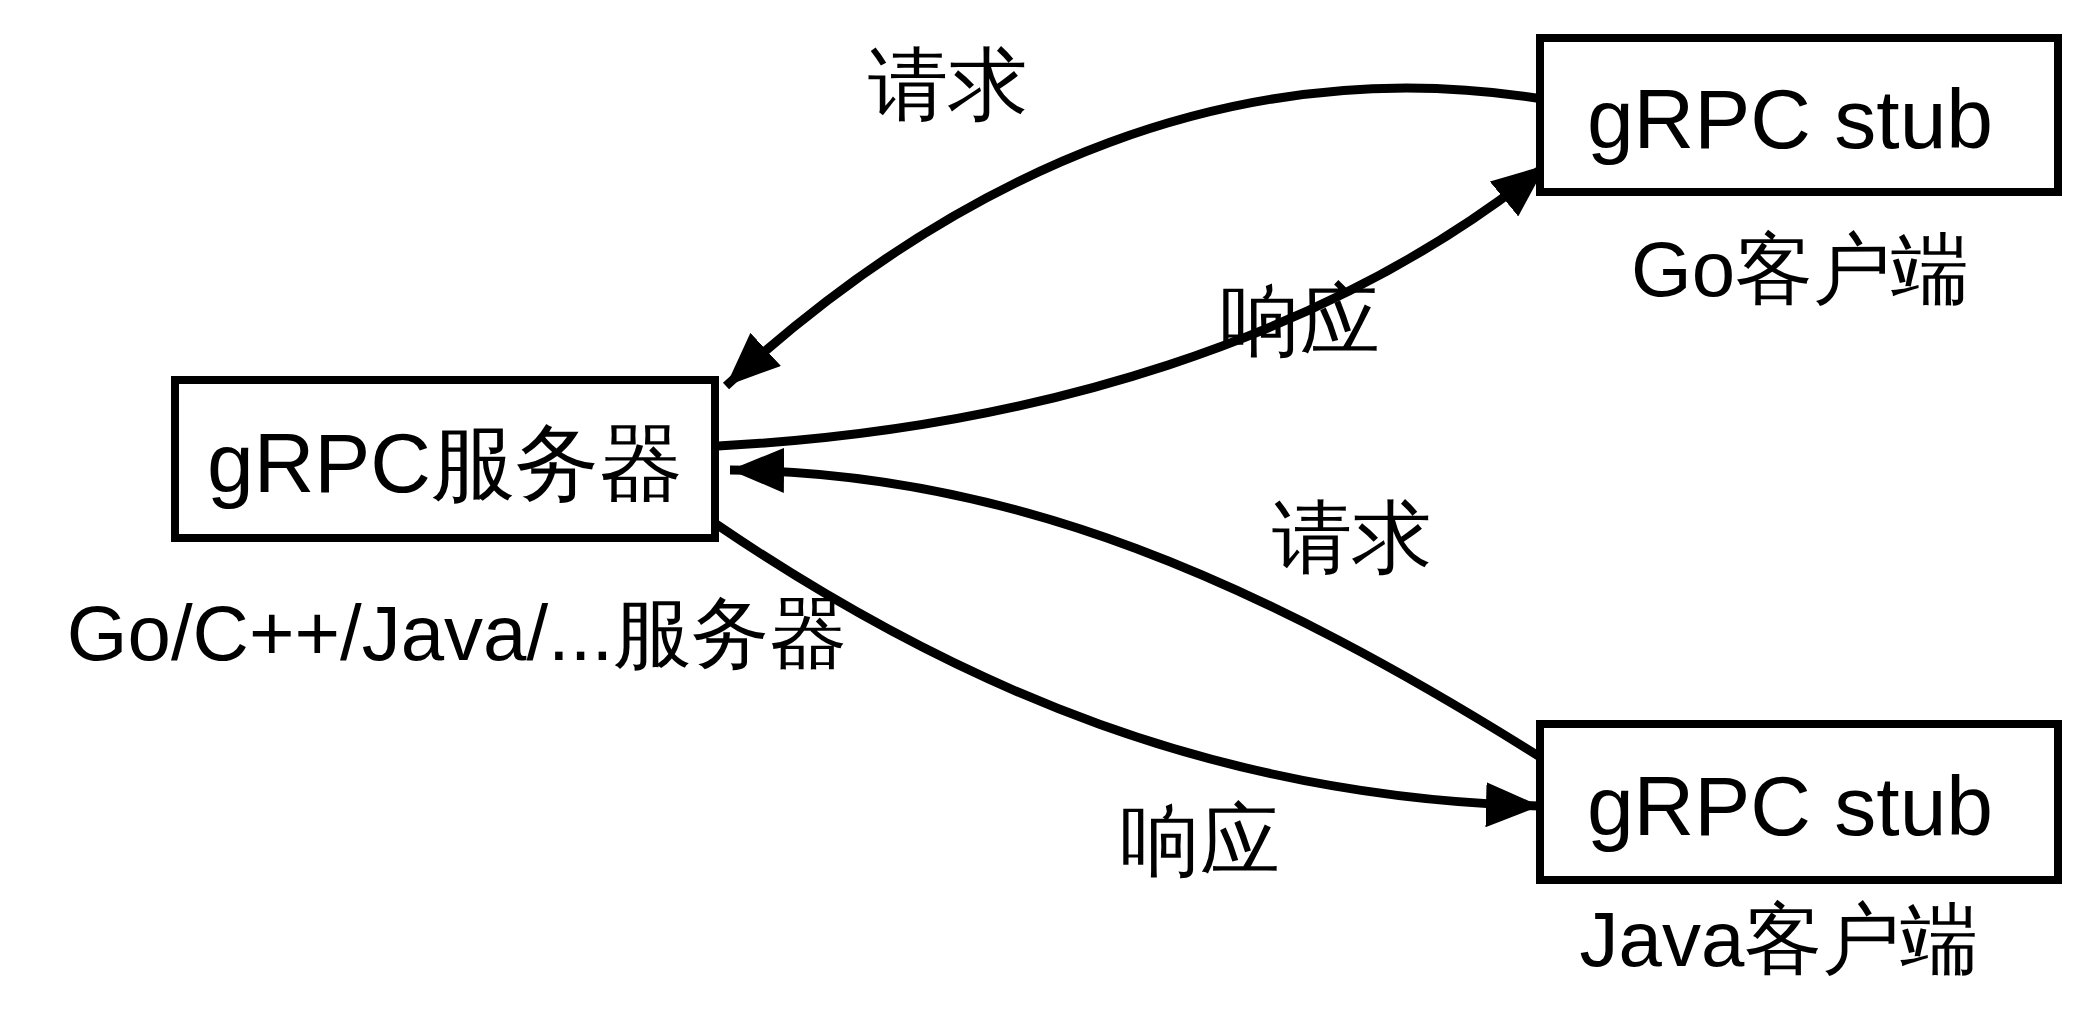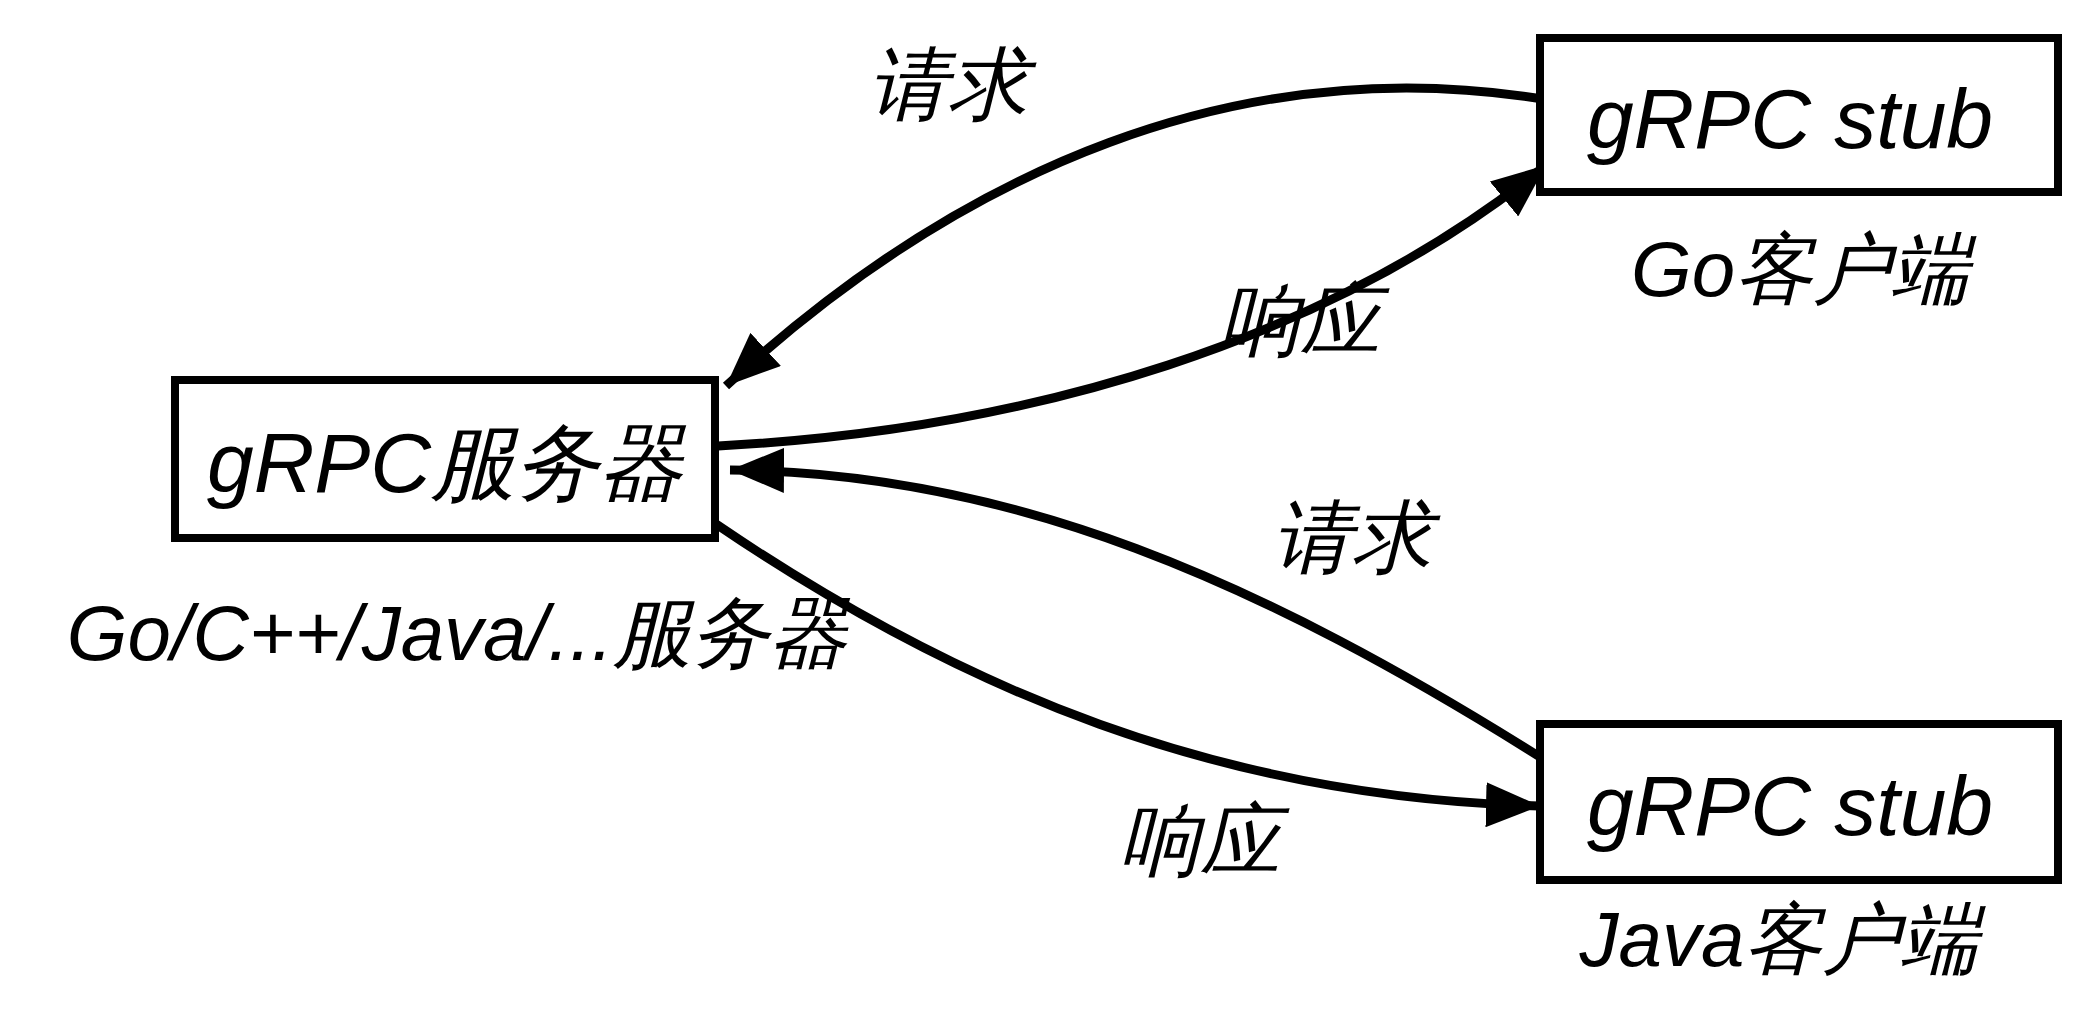--- a/index.html
+++ b/index.html
@@ -6,21 +6,20 @@
     margin: 0;
     padding: 0;
     background: #ffffff;
   }
   .canvas-wrap {
     position: relative;
     width: 2079px;
     height: 1025px;
     background: #ffffff;
     overflow: hidden;
-    font-style: italic;
   }
   svg.diagram {
     display: block;
     width: 2079px;
     height: 1025px;
     font-family: "Liberation Sans", "DejaVu Sans", sans-serif;
   }
   .node-box {
     fill: #ffffff;
     stroke: #000000;

